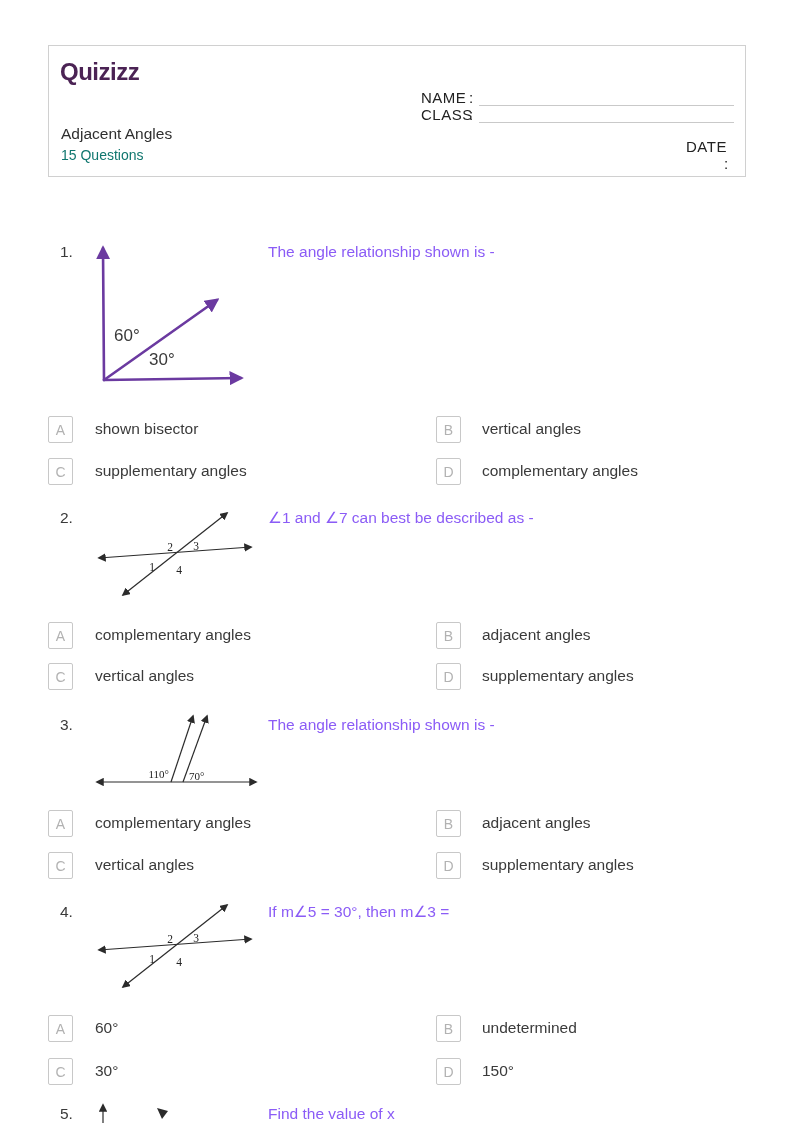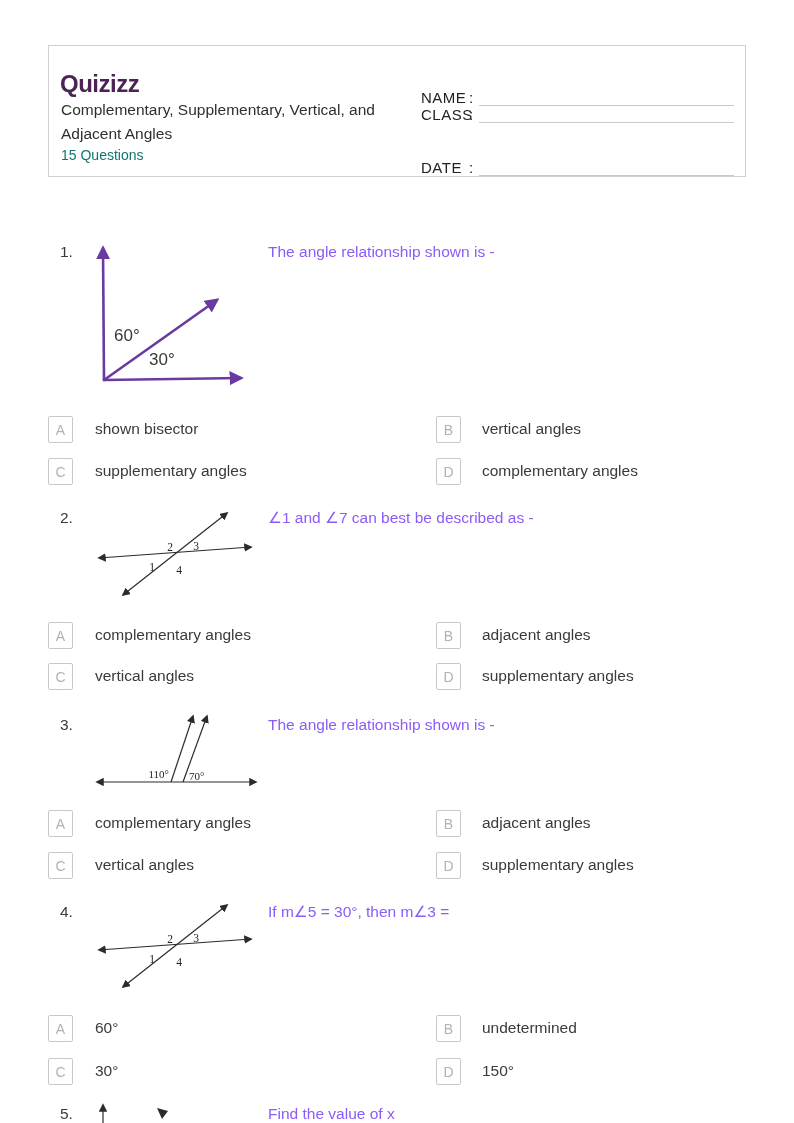--- a/index.html
+++ b/index.html
@@ -7,21 +7,21 @@
     position:relative; width:794px; height:1123px; margin:0 auto;
     background:#ffffff; overflow:hidden;
     font-family:"Liberation Sans", sans-serif; color:#3a3a3a;
   }
   
   .header-box {
     position:absolute; left:48px; top:45px; width:696px; height:130px;
     border:1px solid #d0d0d0; background:#ffffff;
   }
   .logo {
-    position:absolute; left:11px; top:24px;
+    position:absolute; left:11px; top:12px;
     font-size:24px; font-weight:800; letter-spacing:-0.5px; color:#4b2354;
   }
   .ws-title { position:absolute; left:12px; font-size:15.5px; color:#2f2f2f; }
   .ws-title.l1 { top:55px; }
   .ws-title.l2 { top:79px; }
   .ws-subtitle { position:absolute; left:12px; top:101px; font-size:14px; color:#0f766e; }
   .field-row { position:absolute; left:372px; width:313px; height:24px; display:flex; align-items:flex-end; }
   .field-row .flabel { font-size:15px; color:#222; width:48px; letter-spacing:0.5px; }
   .field-row .fcolon { font-size:15px; color:#222; width:10px; }
   .field-row .fline { flex:1; border-bottom:1px solid #c9c9c9; height:20px; }
@@ -42,35 +42,34 @@
   .colL  { left:48px; }  .colLt { left:95px; }
   .colR  { left:436px; } .colRt { left:482px; }
 </style>
 </head>
 <body>
 
 <div class="page">
 
   <div class="header-box">
     <div class="logo">Quizizz</div>
-    <div class="ws-title l1">Complementary, Supplementary, Vertical, and</div>
     <div class="ws-title l2">Adjacent Angles</div>
     <div class="ws-subtitle">15 Questions</div>
 
     <div class="field-row" style="top:36px;">
       <span class="flabel">NAME</span>
       <span class="fcolon">:</span>
       <span class="fline"></span>
     </div>
     <div class="field-row" style="top:53px;">
       <span class="flabel">CLASS</span>
       <span class="fcolon">:</span>
       <span class="fline"></span>
     </div>
-    <div class="field-row" style="top:106px;">
+    <div class="field-row" style="top:92px;flex-direction:column;">
       <span class="flabel">DATE</span>
       <span class="fcolon">:</span>
       <span class="fline"></span>
     </div>
   </div>
 
   <div>
     <div class="q-num" style="top:243px;">1.</div>
     <div class="q-prompt" style="top:243px;">The angle relationship shown is -</div>
 

